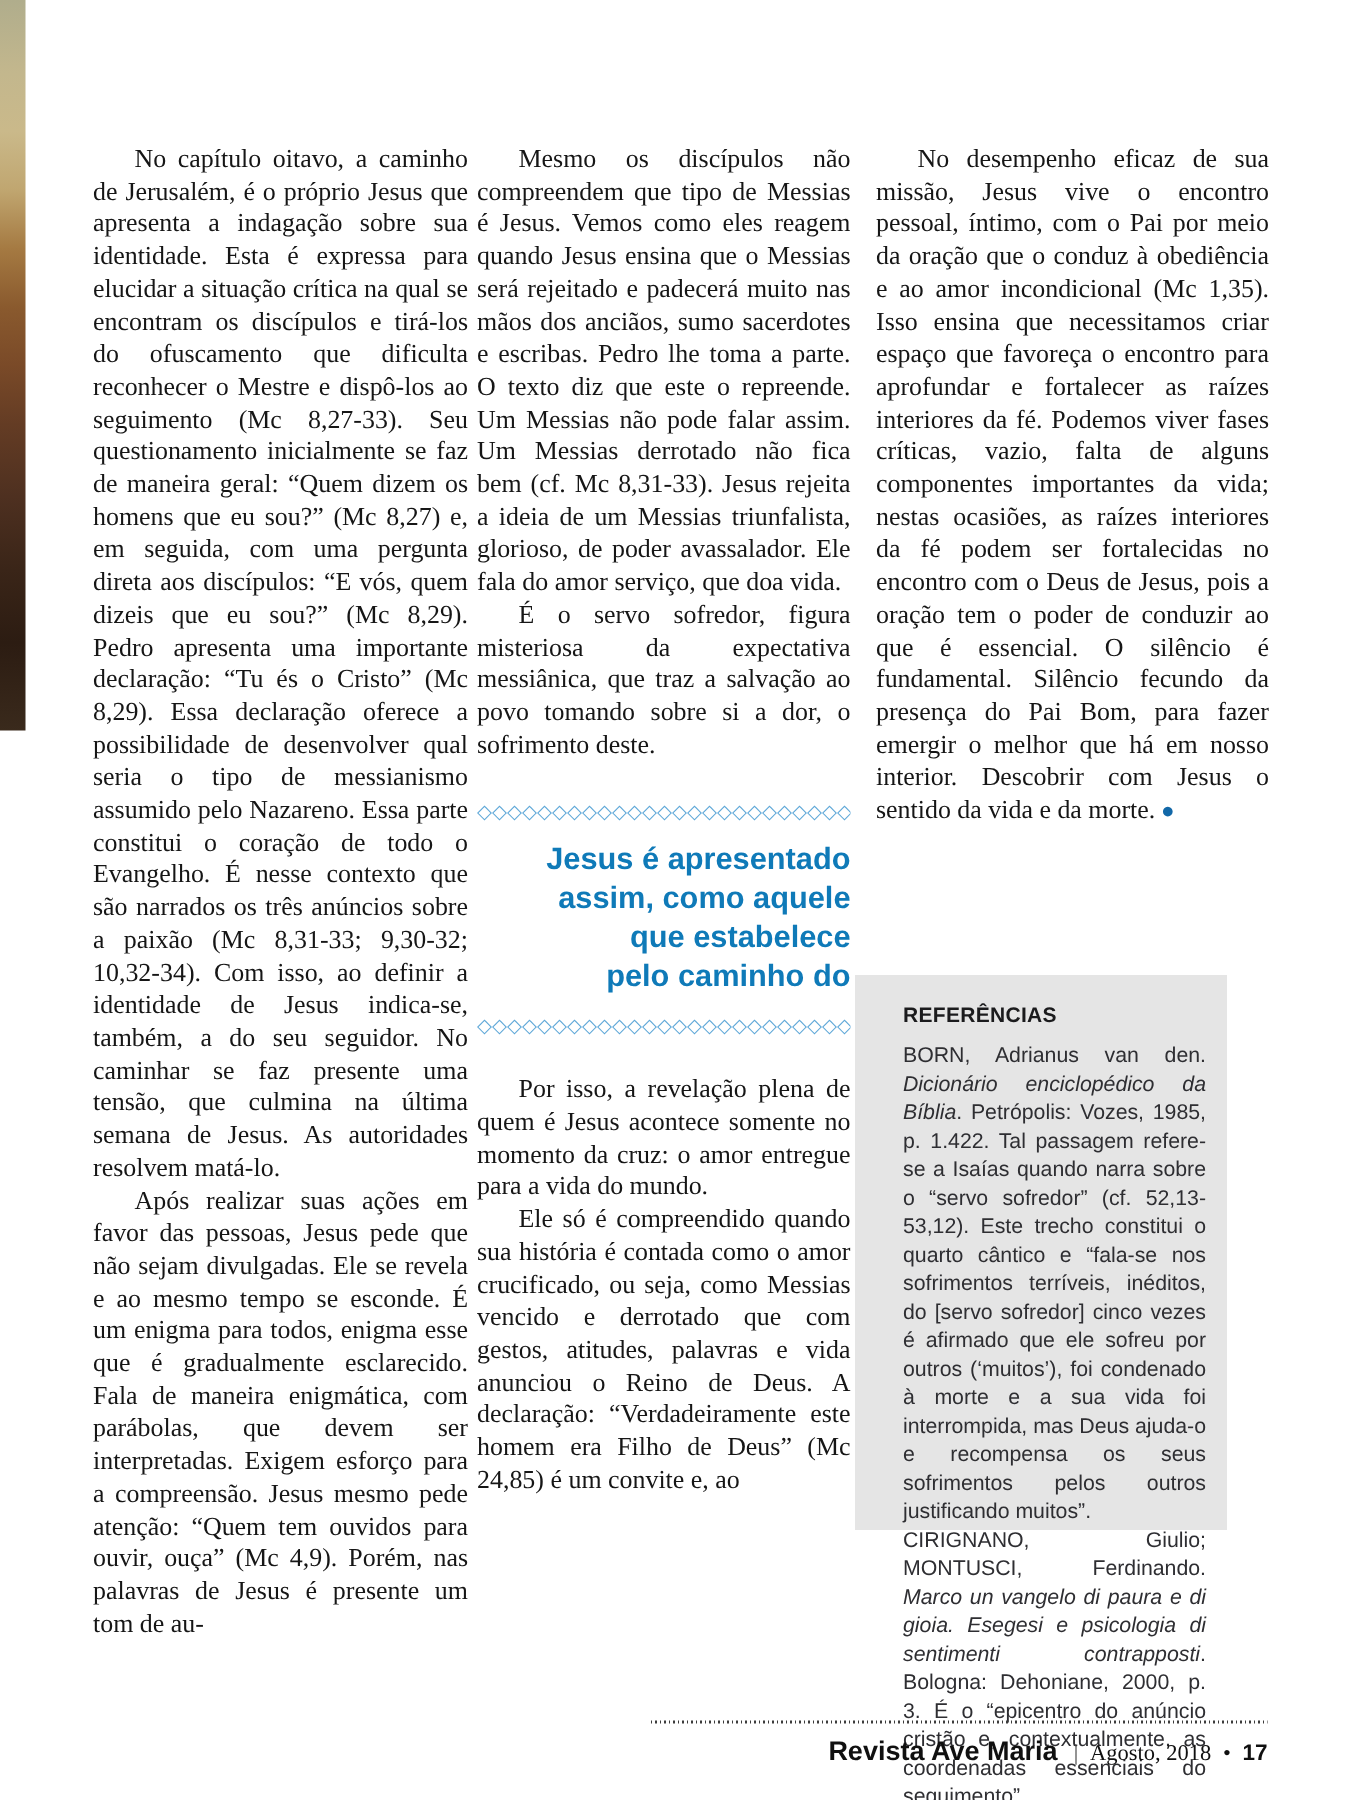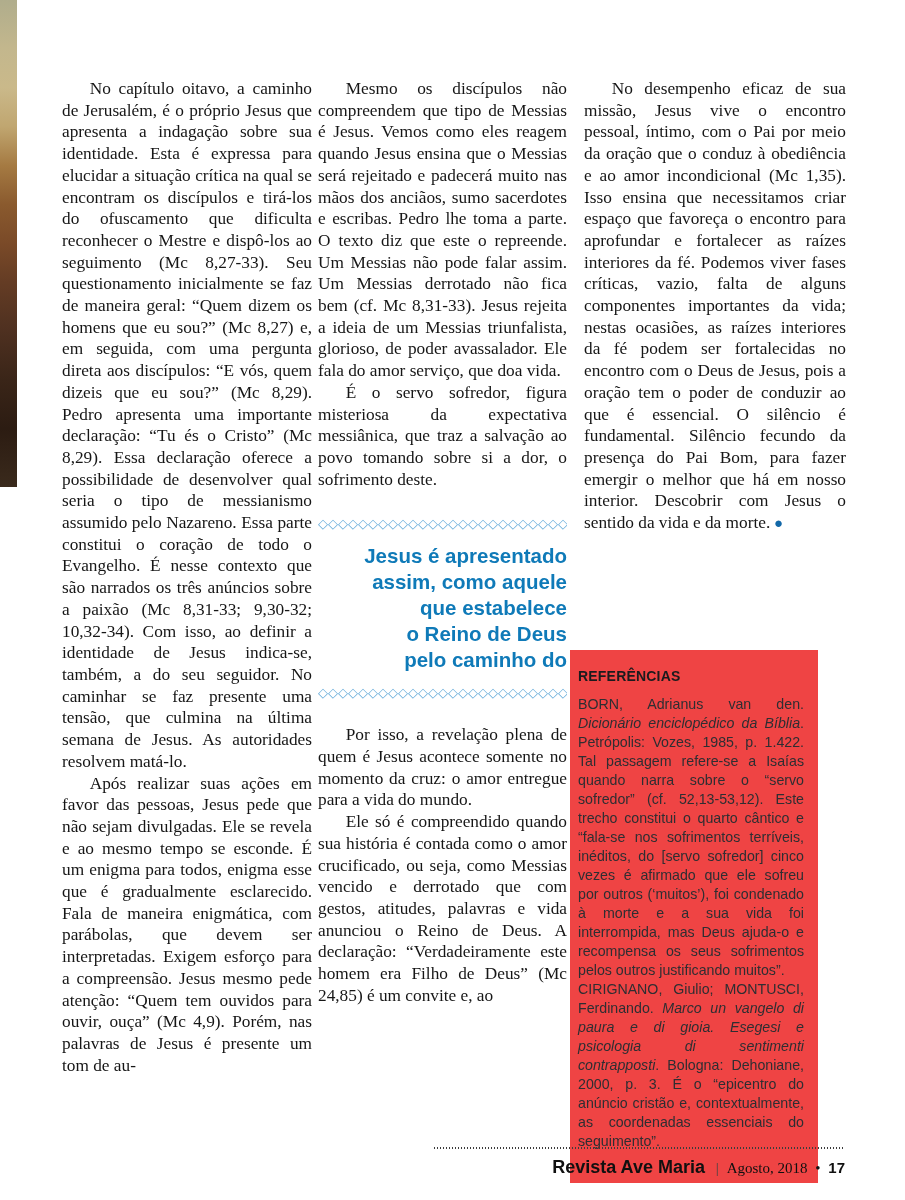--- a/index.html
+++ b/index.html
@@ -8,21 +8,21 @@
     font-family:"Liberation Serif", serif; overflow:hidden;
   }
   .photo-strip {
     position:absolute; left:0; top:0; width:17px; height:487px;
     background:linear-gradient(180deg,
       #b0ad8c 0%, #c3b78d 10%, #cab98a 18%, #c0a670 26%, #a57a42 34%,
       #8a5a2e 42%, #7a4a28 50%, #643c24 58%, #4e3020 68%, #3a2518 78%,
       #2c1c12 88%, #3a2a1c 100%);
   }
   .col {
-    position:absolute; top:78px;
+    position:absolute; top:95px;
     font-size:17.3px; line-height:21.7px; text-align:justify;
     color:#161616; letter-spacing:0;
   }
   .col1 { left:62px;  width:250px; }
   .col2 { left:318px; width:249px; }
   .col3 { left:584px; width:262px; }
   .para { margin:0; }
   .ind  { text-indent:1.6em; }
 
   .quote-border {
@@ -32,23 +32,23 @@
   }
   .quote-border.bottom { margin-top:12px; margin-bottom:24px; }
   .pullquote {
     font-family:"Liberation Sans", sans-serif; font-weight:bold;
     color:#0f7ab8; font-size:20.5px; line-height:26px;
     text-align:right; margin-top:12px; text-indent:0;
   }
   .end-dot { color:#1268a8; font-size:15px; }
 
   .ref-box {
-    position:absolute; left:570px; top:650px; width:248px; height:533px;
-    background:#ef4444; box-sizing:border-box;
-    padding:18px 14px 0 8px;
+    position:absolute; left:570px; top:650px; width:248px; height:370px;
+    background:#e5e5e5; box-sizing:border-box;
+    padding:18px 14px 0 32px;
     font-family:"Liberation Sans", sans-serif; color:#2e2e32;
   }
   .ref-title {
     font-weight:bold; font-size:14px; color:#1b1b1d;
     margin:0 0 11px 0; letter-spacing:0.2px;
   }
   .ref-entry {
     font-size:14.2px; line-height:19px; text-align:justify; margin:0;
   }
   .ref-entry i { font-style:italic; }
@@ -82,21 +82,20 @@
   <div class="col col2">
     <div>
         <p class="para ind">Mesmo os discípulos não compreendem que tipo de Messias é Jesus. Vemos como eles reagem quando Jesus ensina que o Messias será rejeitado e padecerá muito nas mãos dos anciãos, sumo sacerdotes e escribas. Pedro lhe toma a parte. O texto diz que este o repreende. Um Messias não pode falar assim. Um Messias derrotado não fica bem (cf. Mc 8,31-33). Jesus rejeita a ideia de um Messias triunfalista, glorioso, de poder avassalador. Ele fala do amor serviço, que doa vida.</p>
         <p class="para ind">É o servo sofredor, figura misteriosa da expectativa messiânica, que traz a salvação ao povo tomando sobre si a dor, o sofrimento deste.</p>
       </div>
     <div class="quote-border top">◇◇◇◇◇◇◇◇◇◇◇◇◇◇◇◇◇◇◇◇◇◇◇◇◇◇◇◇</div>
     <div class="pullquote">
         <div>Jesus é apresentado</div>
         <div>assim, como aquele</div>
         <div>que estabelece</div>
-        <div>o Reino de Deus</div>
         <div>pelo caminho do</div>
       </div>
     <div class="quote-border bottom">◇◇◇◇◇◇◇◇◇◇◇◇◇◇◇◇◇◇◇◇◇◇◇◇◇◇◇◇</div>
     <div>
         <p class="para ind">Por isso, a revelação plena de quem é Jesus acontece somente no momento da cruz: o amor entregue para a vida do mundo.</p>
         <p class="para ind">Ele só é compreendido quando sua história é contada como o amor crucificado, ou seja, como Messias vencido e derrotado que com gestos, atitudes, palavras e vida anunciou o Reino de Deus. A declaração: “Verdadeiramente este homem era Filho de Deus” (Mc 24,85) é um convite e, ao</p>
       </div>
   </div>
 
   <div class="col col3">

